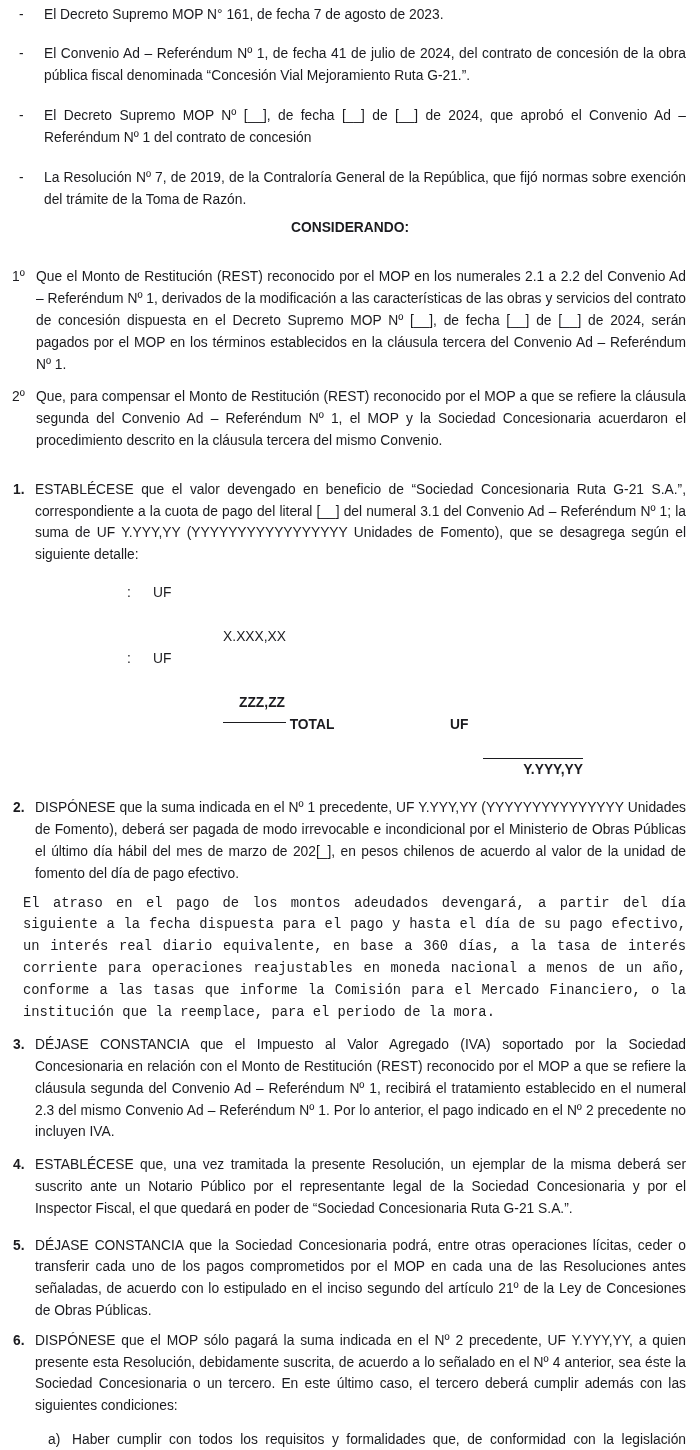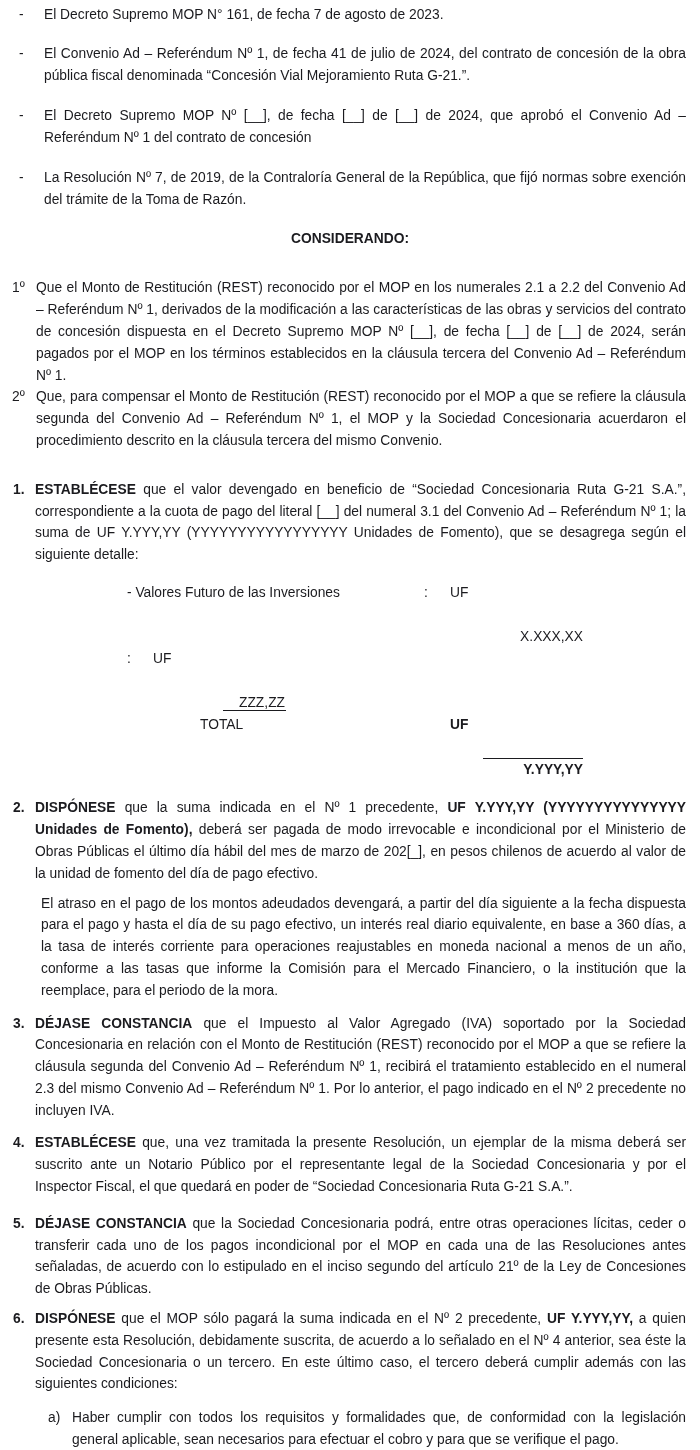--- a/index.html
+++ b/index.html
@@ -8,54 +8,54 @@
     width:700px;height:1450px;
     box-sizing:border-box;
     background:#ffffff;
     color:#1b1b1f;
     font-family:"Liberation Sans","DejaVu Sans",sans-serif;
     font-size:13.8px;
     line-height:21.8px;
     padding:4px 14px 0 0;
     overflow:hidden;
   }
-  .b{font-weight:bold;}
+  .b{font-weight:normal;}
   .li{display:flex;align-items:flex-start;}
   .li .tx{flex:1;text-align:justify;}
   
   .vis{padding-left:19px;}
   .vis .mk{flex:0 0 25px;}
   
   .con{padding-left:12px;}
   .con .mk{flex:0 0 24px;}
   
   .res{padding-left:13px;}
   .res .mk{flex:0 0 22px;font-weight:bold;}
   
   .sub{padding-left:48px;}
   .sub .mk{flex:0 0 24px;font-weight:normal;}
   .heading{font-weight:bold;text-align:center;margin-left:14px;}
   .mt17{margin-top:17px;} .mt19{margin-top:19px;} .mt18{margin-top:18px;}
-  .h-considerando{margin-top:17px;}
-  .c1{margin-top:28px;justify-content:space-between;} .c2{justify-content:flex-end;}
+  .h-considerando{margin-top:6px;}
+  .c1{margin-top:28px;justify-content:space-between;} .c2{margin-top:11px;justify-content:flex-end;}
   .h-resuelvo{margin-top:45px;}
   .r1{margin-top:27px;}
   .intro{margin-left:35px;margin-top:13px;}
   .ptable{margin-top:16px;margin-left:127px;width:456px;}
   .pt-row{display:flex;}
   .pt-label{width:297px;}
-  .pt-label.total{font-weight:normal;padding-left:73px;box-sizing:border-box;}
+  .pt-label.total{font-weight:bold;padding-left:73px;box-sizing:border-box;text-align:center;}
   .pt-colon{width:26px;}
   .pt-unit{width:33px;}
   .pt-unit.total{font-weight:bold;}
   .pt-amount{width:100px;text-align:right;margin-top:44px;}
-  .pt-amount .ul{font-weight:normal;border-bottom:1.6px solid #1b1b1f;padding:0 1px 0 16px;}
+  .pt-amount .ul{font-weight:bold;border-bottom:1.6px solid #1b1b1f;padding:0 1px 12px 16px;}
   .pt-amount.total{font-weight:bold;border-top:1.6px solid #1b1b1f;}
   .r2{margin-top:17px;}
-  .cont{margin-left:41px;margin-top:8px;text-align:justify;}
+  .cont{margin-left:23px;margin-top:8px;text-align:justify;font-family:Liberation Mono, monospace;}
   .r3{margin-top:11px;}
   .r4{margin-top:11px;}
   .r5{margin-top:15px;}
   .r6{margin-top:8px;}
   .suba{margin-top:12px;}
 </style>
 </head>
 <body>
 
 <div class="page">
@@ -90,21 +90,20 @@
 
 
   <div class="li res r1">
     <span class="mk">1.</span>
     <div class="tx"><span class="b">ESTABLÉCESE</span><span> que el valor devengado en beneficio de “Sociedad Concesionaria Ruta G-21 S.A.”, correspondiente a la cuota de pago del literal [__] del numeral 3.1 del Convenio Ad – Referéndum Nº 1; la suma de UF Y.YYY,YY (YYYYYYYYYYYYYYYYY Unidades de Fomento), que se desagrega según el siguiente detalle:</span></div>
   </div>
 
 
   <div class="ptable">
     <div class="pt-row">
-      <span class="pt-label">- Valores Futuro de las Inversiones</span>
       <span class="pt-colon">:</span>
       <span class="pt-unit">UF</span>
       <span class="pt-amount">X.XXX,XX</span>
     </div>
     <div class="pt-row">
       <span class="pt-colon">:</span>
       <span class="pt-unit">UF</span>
       <span class="pt-amount"><span class="ul">ZZZ,ZZ</span></span>
     </div>
     <div class="pt-row">
@@ -126,21 +125,21 @@
     <div class="tx"><span class="b">DÉJASE CONSTANCIA</span><span> que el Impuesto al Valor Agregado (IVA) soportado por la Sociedad Concesionaria en relación con el Monto de Restitución (REST) reconocido por el MOP a que se refiere la cláusula segunda del Convenio Ad – Referéndum Nº 1, recibirá el tratamiento establecido en el numeral 2.3 del mismo Convenio Ad – Referéndum Nº 1. Por lo anterior, el pago indicado en el Nº 2 precedente no incluyen IVA.</span></div>
   </div>
 
   <div class="li res r4">
     <span class="mk">4.</span>
     <div class="tx"><span class="b">ESTABLÉCESE</span><span> que, una vez tramitada la presente Resolución, un ejemplar de la misma deberá ser suscrito ante un Notario Público por el representante legal de la Sociedad Concesionaria y por el Inspector Fiscal, el que quedará en poder de “Sociedad Concesionaria Ruta G-21 S.A.”.</span></div>
   </div>
 
   <div class="li res r5">
     <span class="mk">5.</span>
-    <div class="tx"><span class="b">DÉJASE CONSTANCIA</span><span> que la Sociedad Concesionaria podrá, entre otras operaciones lícitas, ceder o transferir cada uno de los pagos incondicional por el MOP en cada una de las Resoluciones antes señaladas, de acuerdo con lo estipulado en el inciso segundo del artículo 21º de la Ley de Concesiones de Obras Públicas.</span></div>
+    <div class="tx"><span class="b">DÉJASE CONSTANCIA</span><span> que la Sociedad Concesionaria podrá, entre otras operaciones lícitas, ceder o transferir cada uno de los pagos comprometidos por el MOP en cada una de las Resoluciones antes señaladas, de acuerdo con lo estipulado en el inciso segundo del artículo 21º de la Ley de Concesiones de Obras Públicas.</span></div>
   </div>
 
   <div class="li res r6">
     <span class="mk">6.</span>
     <div class="tx"><span class="b">DISPÓNESE</span><span> que el MOP sólo pagará la suma indicada en el Nº 2 precedente, </span><span class="b">UF Y.YYY,YY,</span><span> a quien presente esta Resolución, debidamente suscrita, de acuerdo a lo señalado en el Nº 4 anterior, sea éste la Sociedad Concesionaria o un tercero. En este último caso, el tercero deberá cumplir además con las siguientes condiciones:</span></div>
   </div>
 
   <div class="li sub suba">
     <span class="mk">a)</span>
     <div class="tx"><span>Haber cumplir con todos los requisitos y formalidades que, de conformidad con la legislación general aplicable, sean necesarios para efectuar el cobro y para que se verifique el pago.</span></div>

